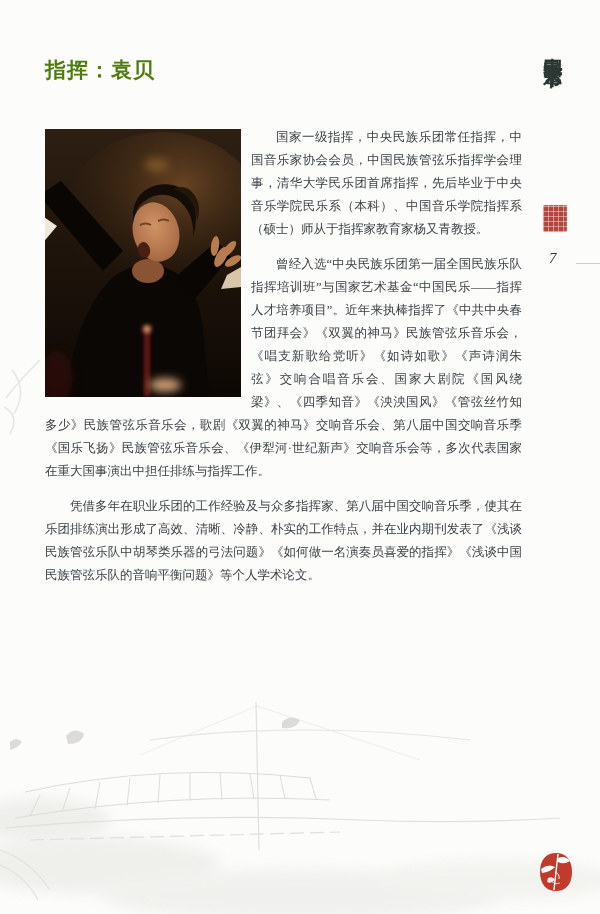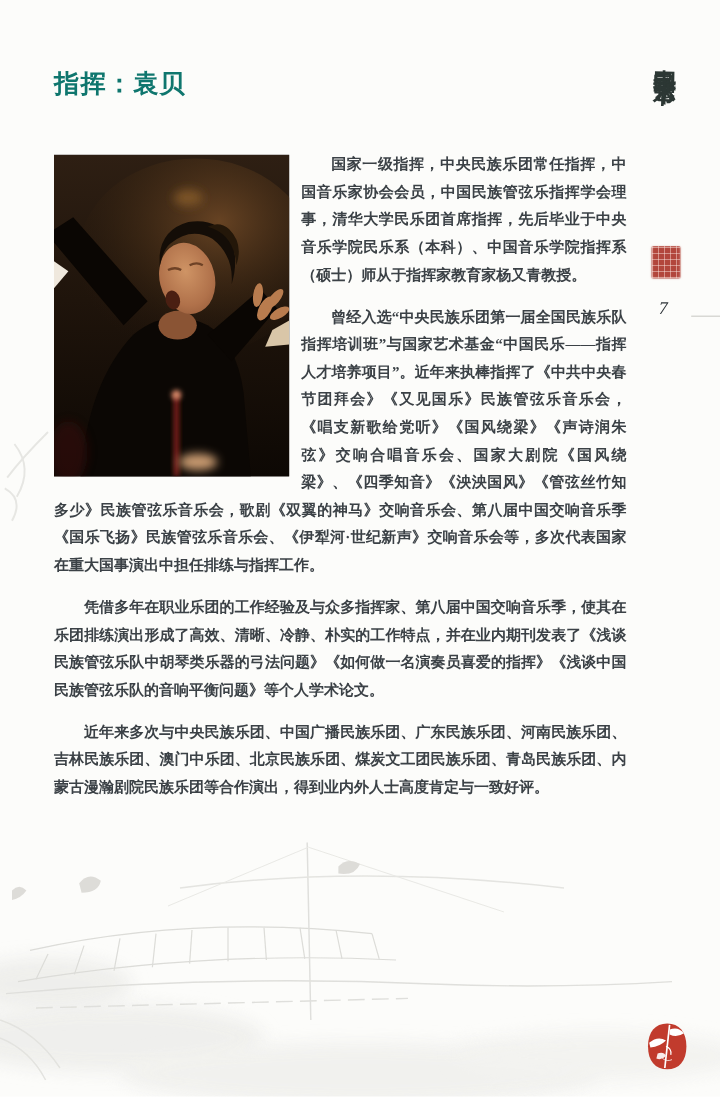--- a/index.html
+++ b/index.html
@@ -2,23 +2,23 @@
 <html><head>
 <meta charset="utf-8">
 <style>
   html,body{margin:0;padding:0;}
   body{width:600px;height:914px;background:#ffffff;font-family:"Liberation Serif","DejaVu Serif",serif;}
   .page{position:relative;width:600px;height:914px;background:#fcfcfa;overflow:hidden;}
 
   
   .content{position:absolute;left:45px;top:55px;width:477px;}
   .title{margin:0 0 41px 0;font-size:21px;line-height:30px;font-weight:bold;
-         color:#0f766e;letter-spacing:1px;}
+         color:#4d7c0f;letter-spacing:1px;}
   .bio{color:#3b4146;font-size:12.5px;line-height:23px;text-align:justify;}
-  .bio p{margin:0 0 12px 0;text-indent:2em;font-weight:bold;}
+  .bio p{margin:0 0 12px 0;text-indent:2em;}
   .photo{float:left;width:196px;height:268px;margin:3px 10px 0 0;background:#14100b;}
   .photo svg{display:block;}
 
   
   .calligraphy{position:absolute;left:534px;top:42px;width:36px;height:164px;
     writing-mode:vertical-rl;text-orientation:upright;font-size:19px;line-height:36px;
     letter-spacing:2px;color:#2c3734;font-weight:bold;transform:rotate(1deg);}
   .seal{position:absolute;left:543px;top:205px;width:24px;height:27px;border-radius:2px;
     background:
       repeating-linear-gradient(0deg, rgba(255,236,230,.45) 0 1px, rgba(0,0,0,0) 1px 5px),
@@ -144,23 +144,22 @@
             <ellipse cx="188" cy="132" rx="4" ry="9" transform="rotate(60 188 132)"></ellipse>
           </g>
           <polygon points="182,146 196,138 196,158 176,160" fill="#d9c6a8"></polygon>
           <rect x="100" y="200" width="4" height="68" fill="#8a241a" filter="url(#pblur2)"></rect>
           <ellipse cx="102" cy="200" rx="4" ry="4" fill="#d98a6a" filter="url(#pblur2)"></ellipse>
           <ellipse cx="120" cy="256" rx="16" ry="7" fill="#c89a6f" filter="url(#pblur)"></ellipse>
           <ellipse cx="12" cy="248" rx="16" ry="26" fill="#3a100a" opacity=".55" filter="url(#pblur)"></ellipse>
         </svg>
       </div>
       <p>国家一级指挥，中央民族乐团常任指挥，中国音乐家协会会员，中国民族管弦乐指挥学会理事，清华大学民乐团首席指挥，先后毕业于中央音乐学院民乐系（本科）、中国音乐学院指挥系（硕士）师从于指挥家教育家杨又青教授。</p>
-      <p>曾经入选“中央民族乐团第一届全国民族乐队指挥培训班”与国家艺术基金“中国民乐——指挥人才培养项目”。近年来执棒指挥了《中共中央春节团拜会》《又见国乐》民族管弦乐音乐会，《唱支新歌给党听》《国风绕梁》《声诗润朱弦》交响合唱音乐会、国家大剧院《国风绕梁》、《四季知音》《泱泱国风》《管弦丝竹知多少》民族管弦乐音乐会，歌剧《双翼的神马》交响音乐会、第八届中国交响音乐季《国乐飞扬》民族管弦乐音乐会、《伊犁河·世纪新声》交响音乐会等，多次代表国家在重大国事演出中担任排练与指挥工作。</p>
+      <p>曾经入选“中央民族乐团第一届全国民族乐队指挥培训班”与国家艺术基金“中国民乐——指挥人才培养项目”。近年来执棒指挥了《中共中央春节团拜会》《双翼的神马》民族管弦乐音乐会，《唱支新歌给党听》《如诗如歌》《声诗润朱弦》交响合唱音乐会、国家大剧院《国风绕梁》、《四季知音》《泱泱国风》《管弦丝竹知多少》民族管弦乐音乐会，歌剧《双翼的神马》交响音乐会、第八届中国交响音乐季《国乐飞扬》民族管弦乐音乐会、《伊犁河·世纪新声》交响音乐会等，多次代表国家在重大国事演出中担任排练与指挥工作。</p>
       <p>凭借多年在职业乐团的工作经验及与众多指挥家、第八届中国交响音乐季，使其在乐团排练演出形成了高效、清晰、冷静、朴实的工作特点，并在业内期刊发表了《浅谈民族管弦乐队中胡琴类乐器的弓法问题》《如何做一名演奏员喜爱的指挥》《浅谈中国民族管弦乐队的音响平衡问题》等个人学术论文。</p>
-      <p>近年来多次与中央民族乐团、中国广播民族乐团、广东民族乐团、河南民族乐团、吉林民族乐团、澳门中乐团、北京民族乐团、煤炭文工团民族乐团、青岛民族乐团、内蒙古漫瀚剧院民族乐团等合作演出，得到业内外人士高度肯定与一致好评。</p>
     </div>
   </div>
 
   <div class="logo">
     <svg width="36" height="40" viewBox="0 0 36 40">
       <path d="M18 1 C28 1 34 8 34 20 C34 32 28 39 18 39 C8 39 2 32 2 20 C2 8 8 1 18 1 Z" fill="#c13b2d"></path>
       <path d="M20 2 L16 38" stroke="#ffffff" stroke-width="1.4" fill="none"></path>
       <path d="M3 17 Q10 11 17 15 Q12 20 4 21 Z" fill="#ffffff"></path>
       <path d="M20 6 Q27 3 32 9 Q26 13 20 10 Z" fill="#ffffff"></path>
       <path d="M10 26 Q15 24 17 28 Q13 32 9 30 Z" fill="#ffffff" opacity=".9"></path>

